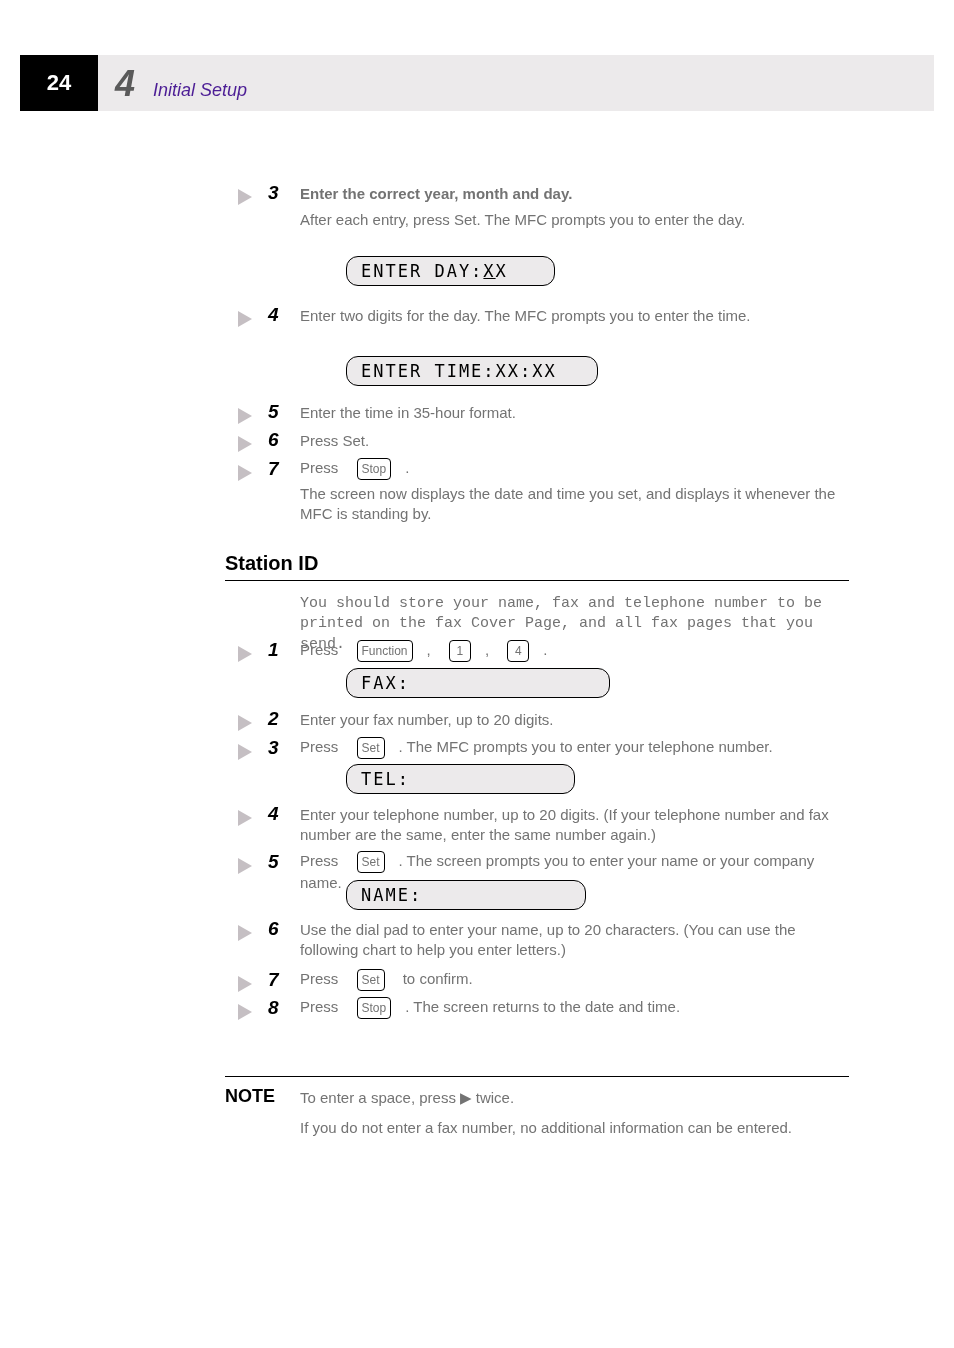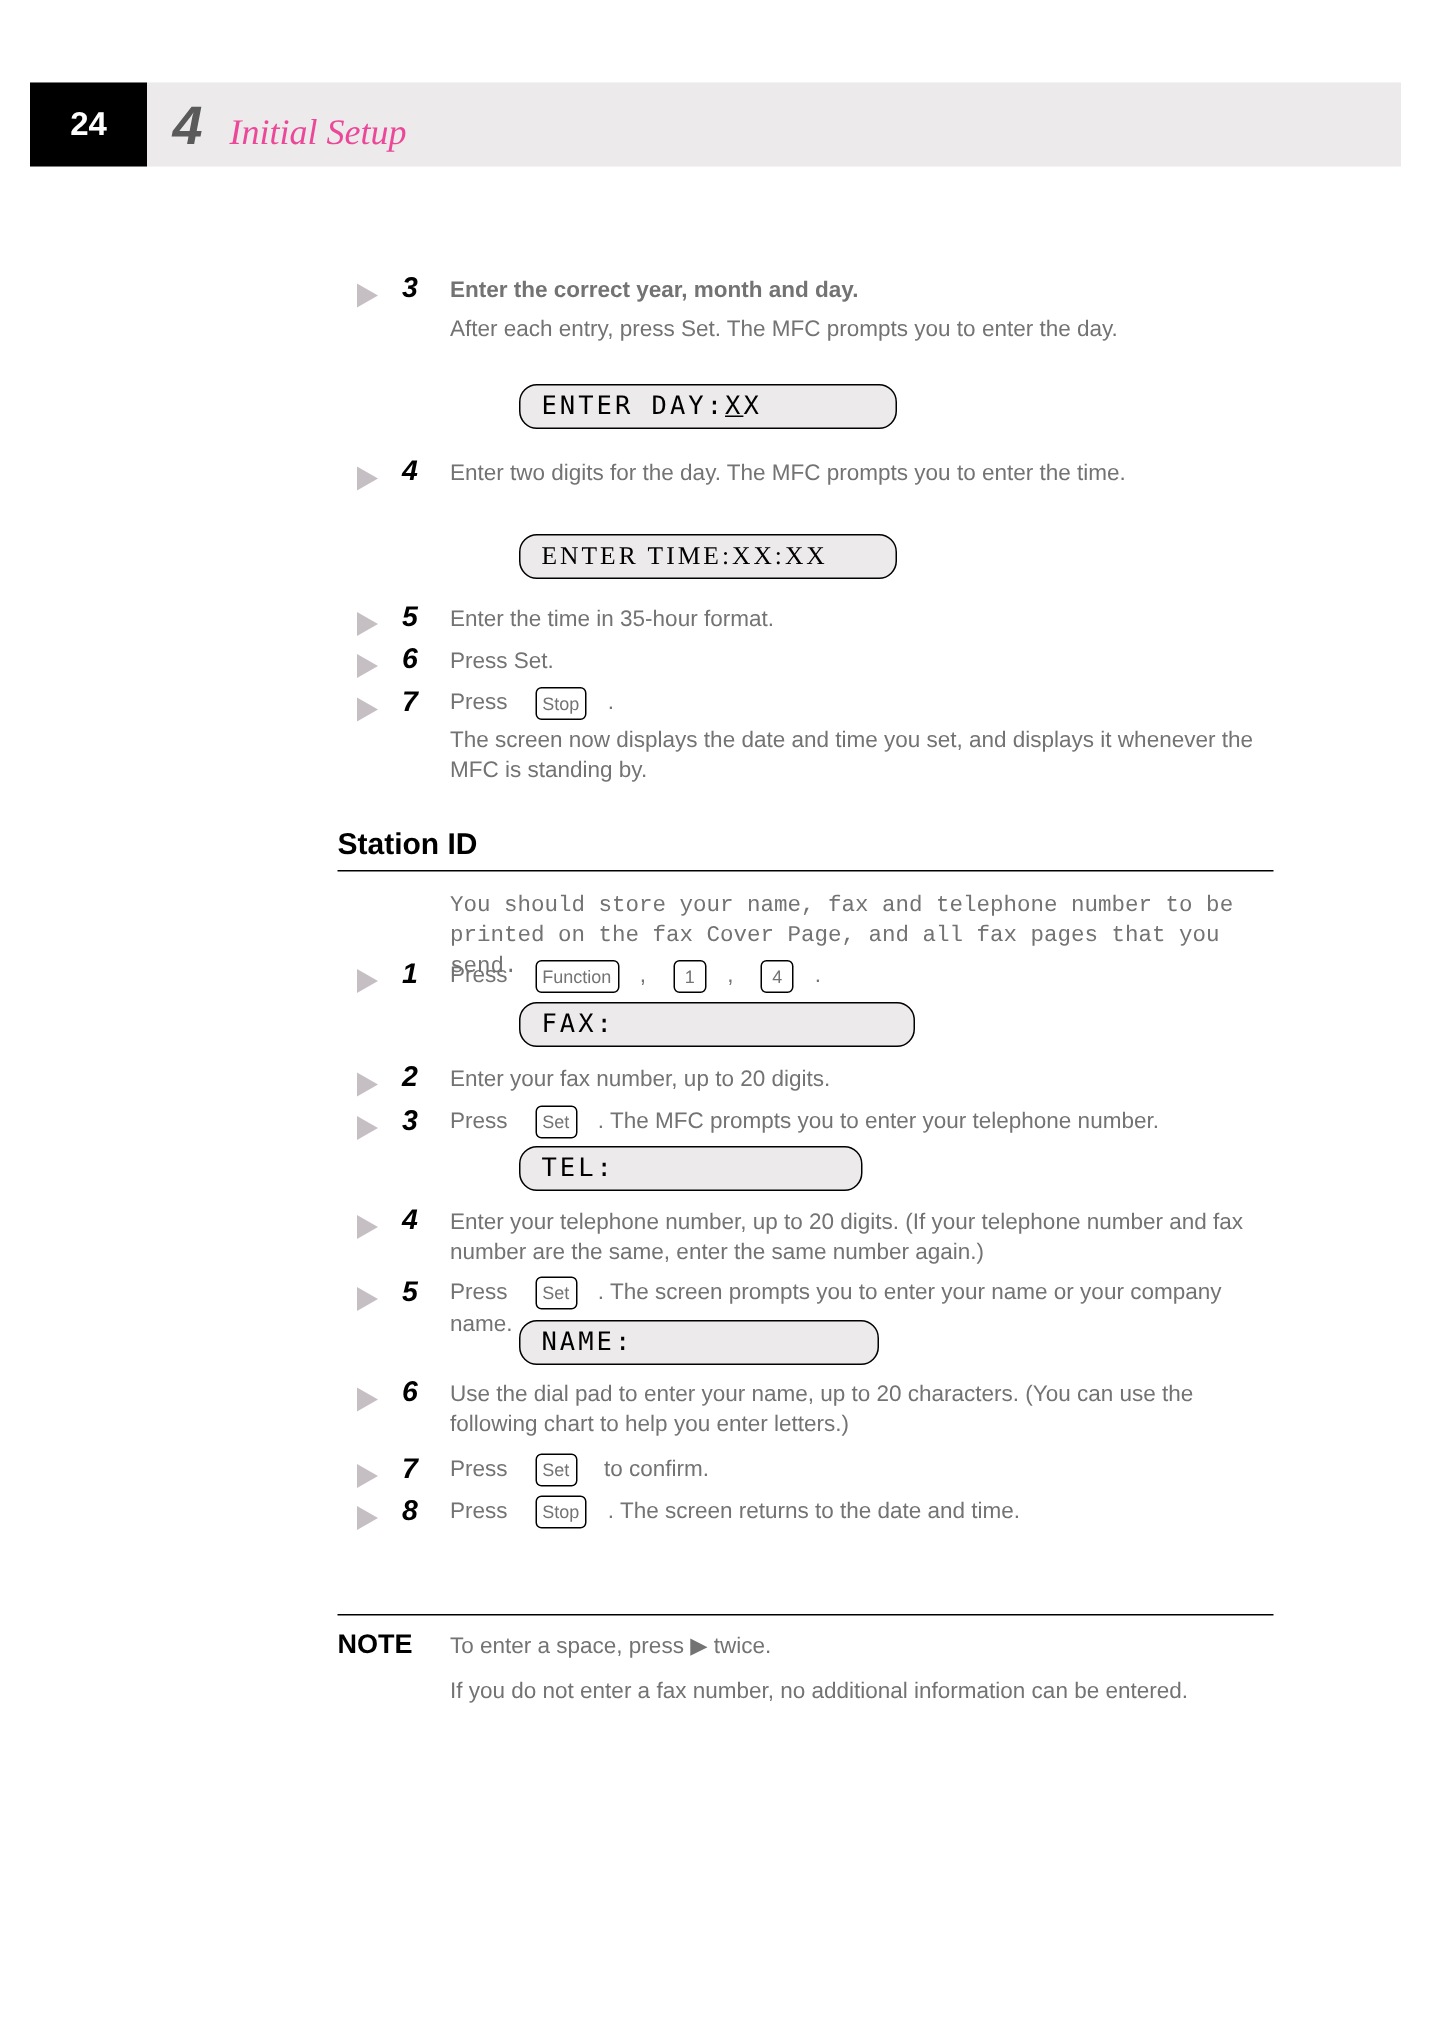--- a/index.html
+++ b/index.html
@@ -41,24 +41,23 @@
       align-items: baseline;
       gap: 18px;
     }
     .chapter-num {
       font-size: 36px;
       font-style: italic;
       font-weight: bold;
       color: #5a5a5a;
     }
     .chapter-title {
-      font-size: 24px;
+      font-size: 18px;
       font-style: italic;
-      color: #ec4899;
-      font-family: Liberation Serif, serif;
+      color: #4c1d95;
     }
     .instr {
       position: absolute;
       left: 300px;
       right: 100px;
     }
     .arrow-icon {
       position: absolute;
       width: 0; height: 0;
       border-top: 8px solid transparent;
@@ -135,30 +134,30 @@
   <span class="chapter-num">4</span>
   <span class="chapter-title">Initial Setup</span>
 </div>
 
 <div class="arrow-icon" style="top:189px; left:238px;"></div>
 <span class="step-num" style="top:182px; left:268px;">3</span>
 <div class="instr" style="top:184px;">
   <div class="body-text"><b>Enter the correct year, month and day.</b></div>
   <div class="body-text" style="margin-top:6px;">After each entry, press Set. The MFC prompts you to enter the day.</div>
 </div>
-<div class="lcd" style="top:256px; left:346px; width:252px;">
+<div class="lcd" style="top:256px; left:346px; width:209px;">
   <span>ENTER DAY:</span>
     <span class="underline">X</span>
     <span>X</span>
 </div>
 
 <div class="arrow-icon" style="top:311px; left:238px;"></div>
 <span class="step-num" style="top:304px; left:268px;">4</span>
 <div class="instr body-text" style="top:306px;">Enter two digits for the day. The MFC prompts you to enter the time.</div>
-<div class="lcd" style="top:356px; left:346px; width:252px;font-family:Liberation Serif, serif;">
+<div class="lcd" style="top:356px; left:346px; width:252px;">
   <span>ENTER TIME:XX:XX</span>
 </div>
 
 <div class="arrow-icon" style="top:408px; left:238px;"></div>
 <span class="step-num" style="top:401px; left:268px;">5</span>
 <div class="instr body-text" style="top:403px;">Enter the time in 35-hour format.</div>
 
 <div class="arrow-icon" style="top:436px; left:238px;"></div>
 <span class="step-num" style="top:429px; left:268px;">6</span>
 <div class="instr body-text" style="top:431px;">Press Set.</div>

